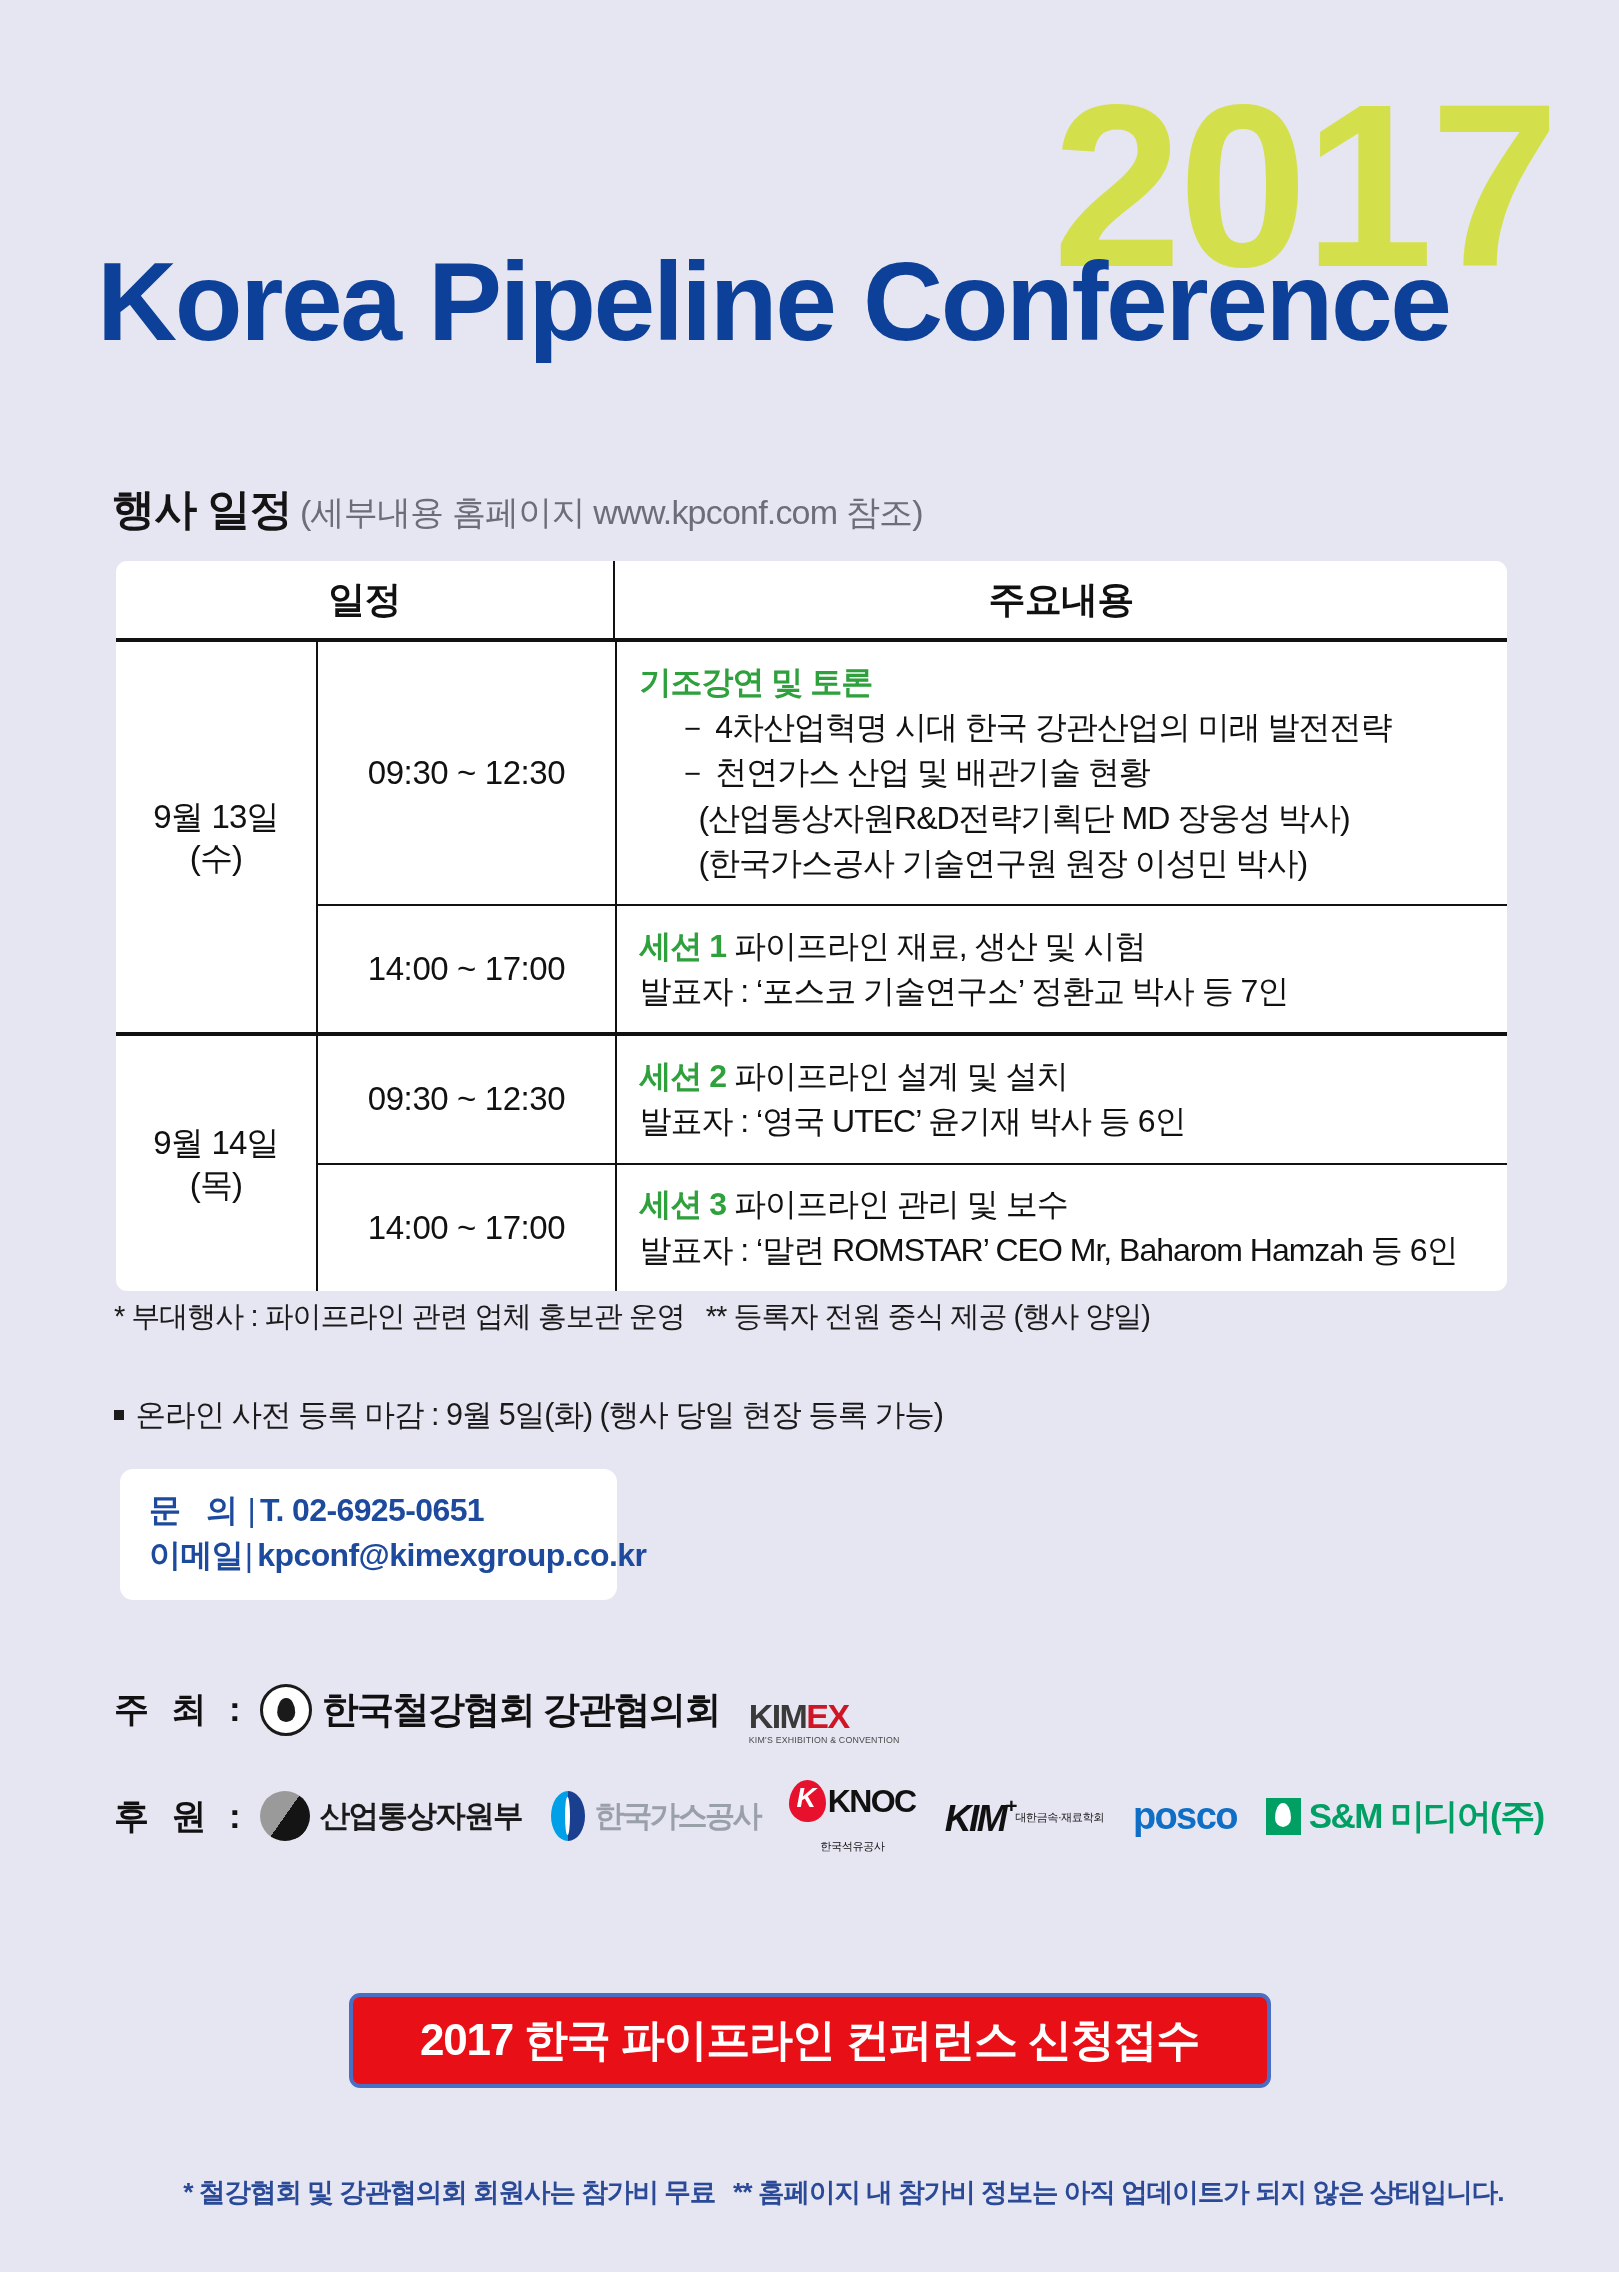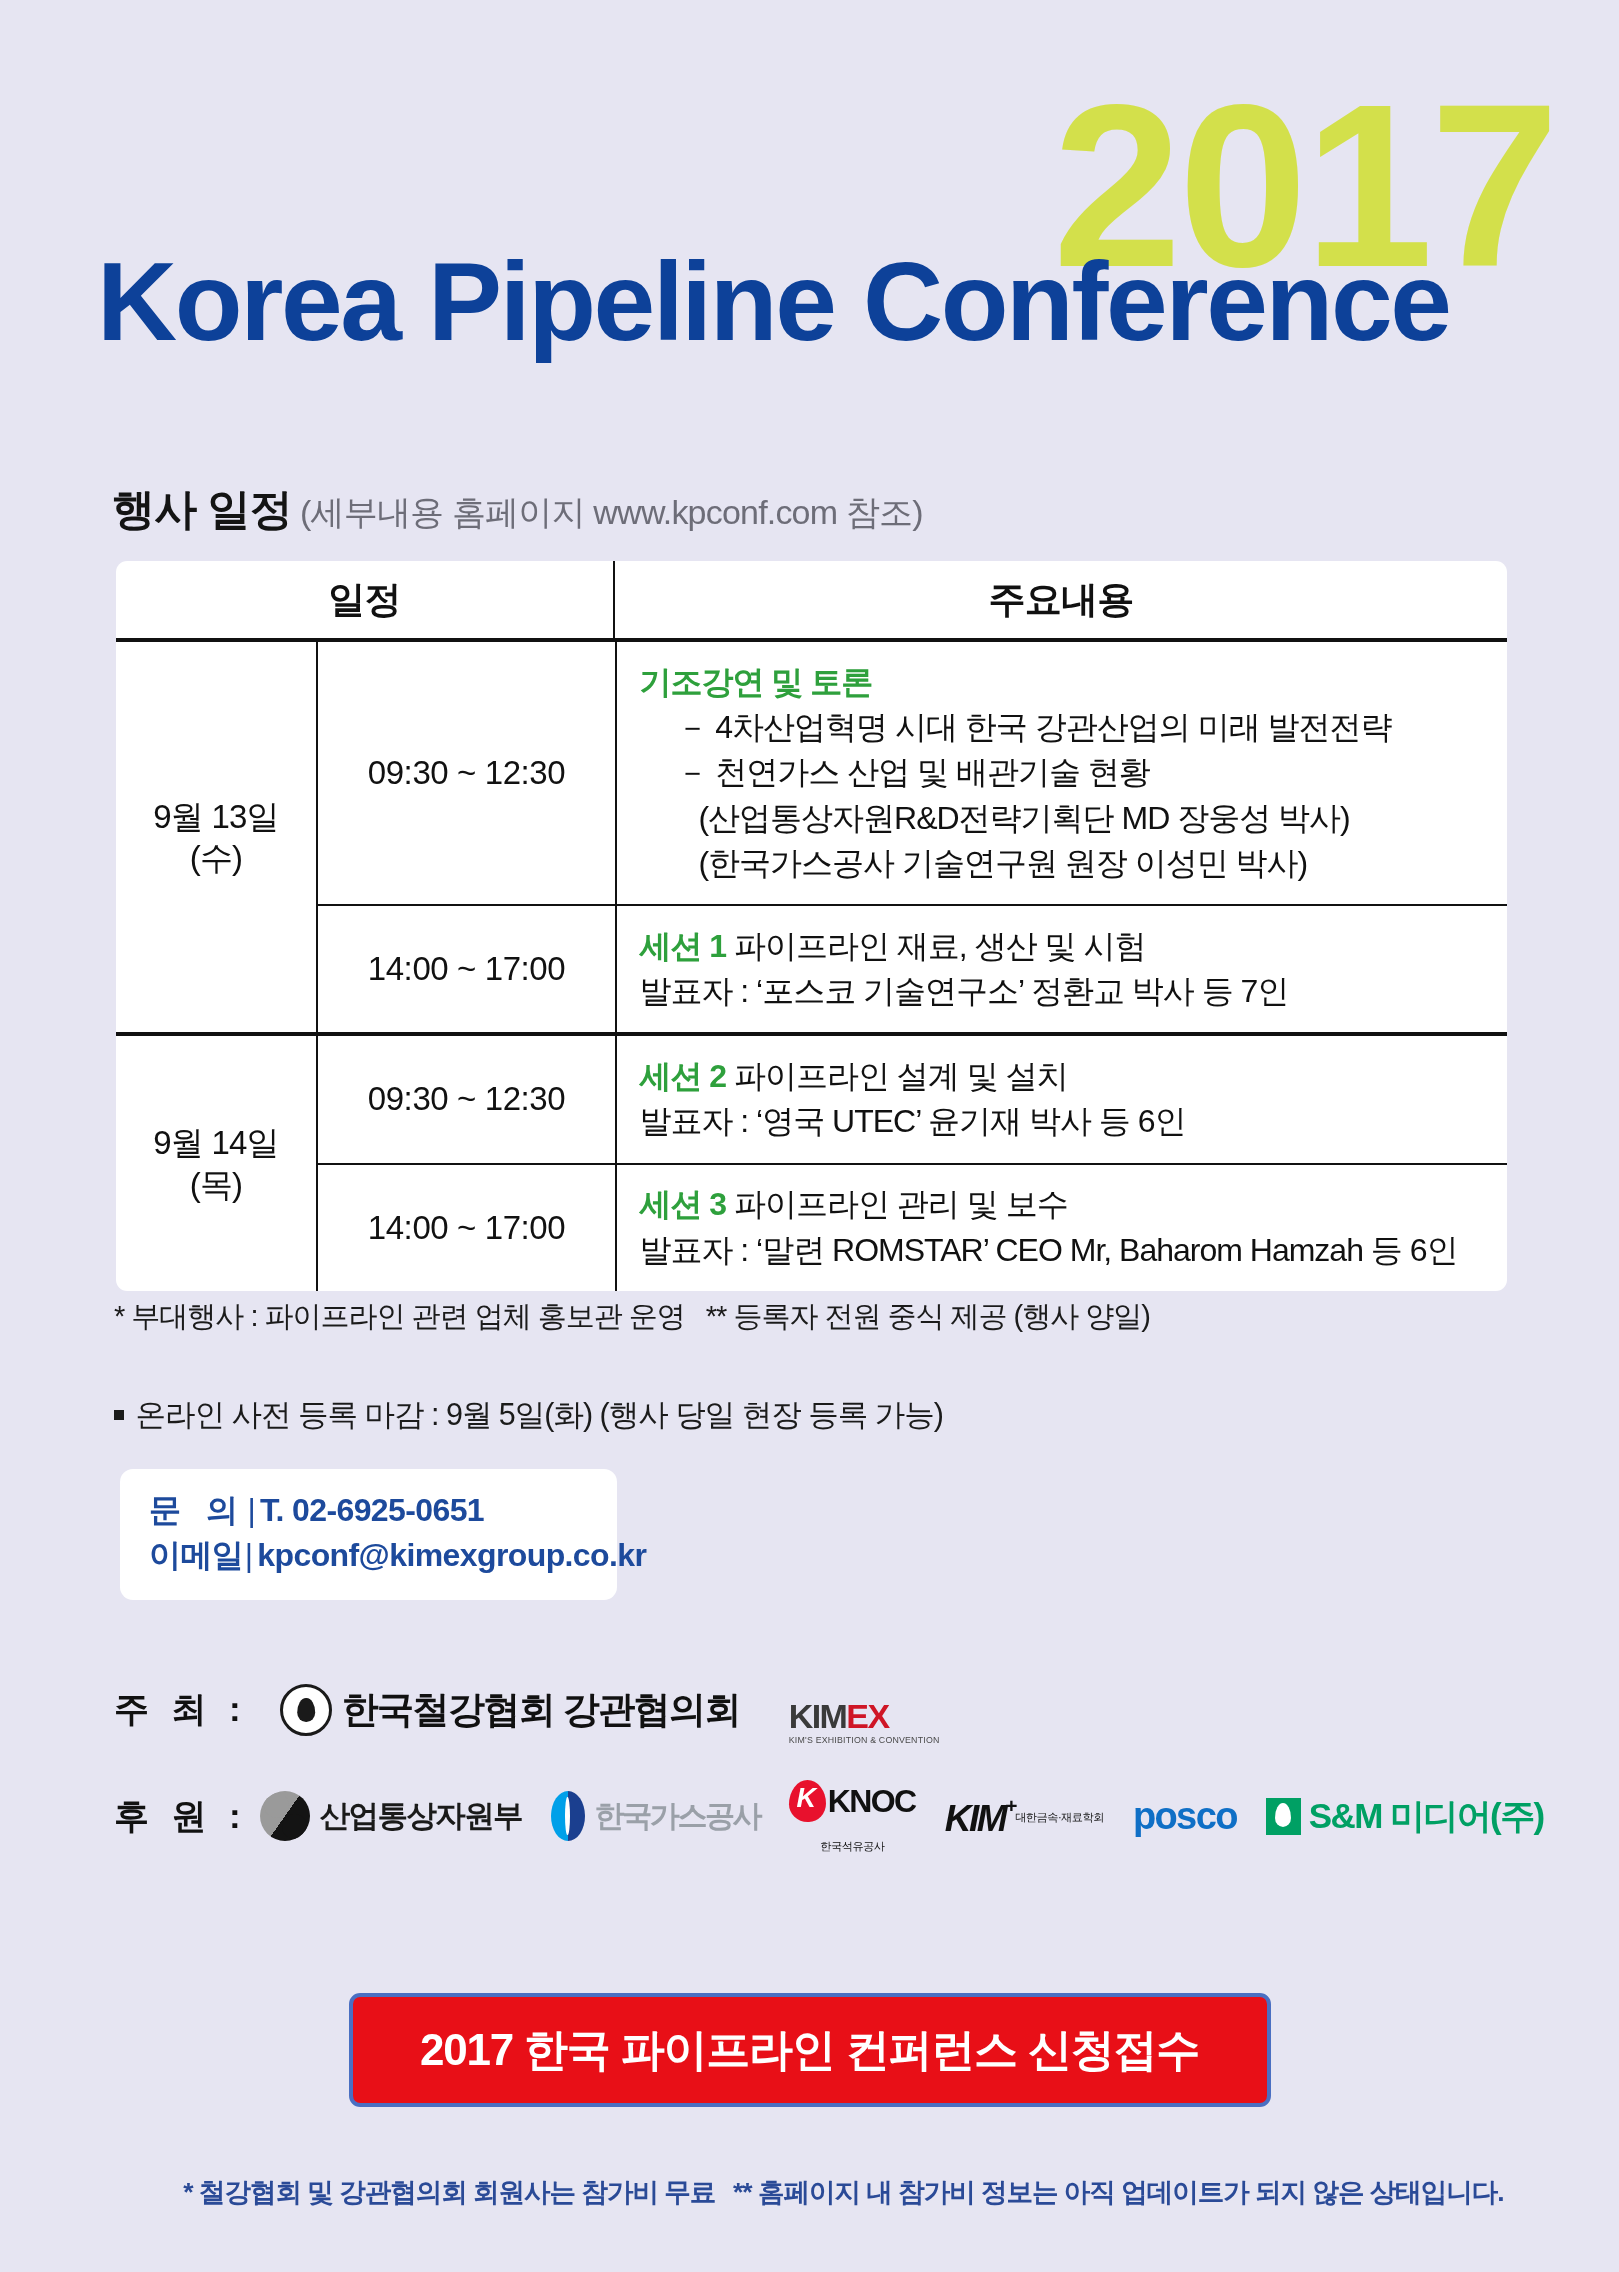--- a/index.html
+++ b/index.html
@@ -192,21 +192,20 @@
   .contact-line .lbl { letter-spacing: 8px; }
   .contact-line .sep { margin: 0 4.8px 0 1.6px; font-weight: 400; }
 
   
   .org-row {
     position: absolute;
     left: 114px;
     top: 1675px;
     display: flex;
     align-items: center;
-    gap: 20px;
   }
   .sup-row {
     position: absolute;
     left: 114px;
     top: 1780px;
     display: flex;
     align-items: center;
   }
   .rowlabel {
     font-size: 35px;
@@ -317,21 +316,21 @@
   }
   .sm-text { font-size: 35px; font-weight: 700; letter-spacing: -1.6px; color: #00a064; }
 
   
   .cta {
     position: absolute;
     left: 50%;
     transform: translateX(-50%);
     top: 1993px;
     width: 922px;
-    height: 114px;
+    height: 95px;
     background: #e80f17;
     border: 4px solid #4a6fc2;
     border-radius: 11.2px;
     display: flex;
     align-items: center;
     justify-content: center;
     box-sizing: border-box;
     cursor: pointer;
   }
   .cta-text {

